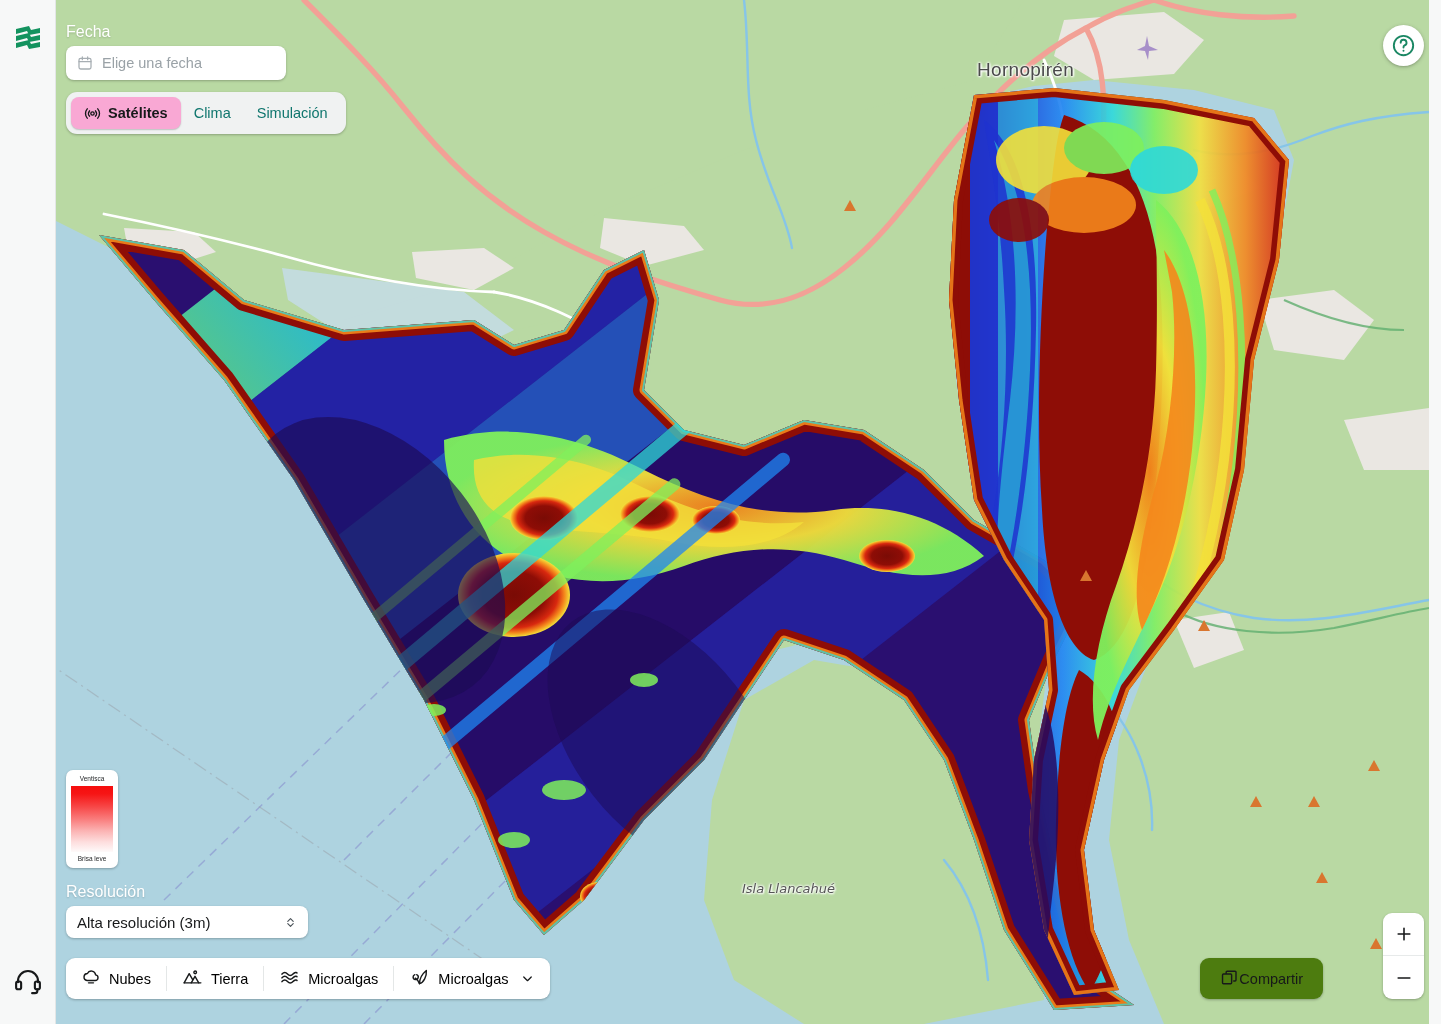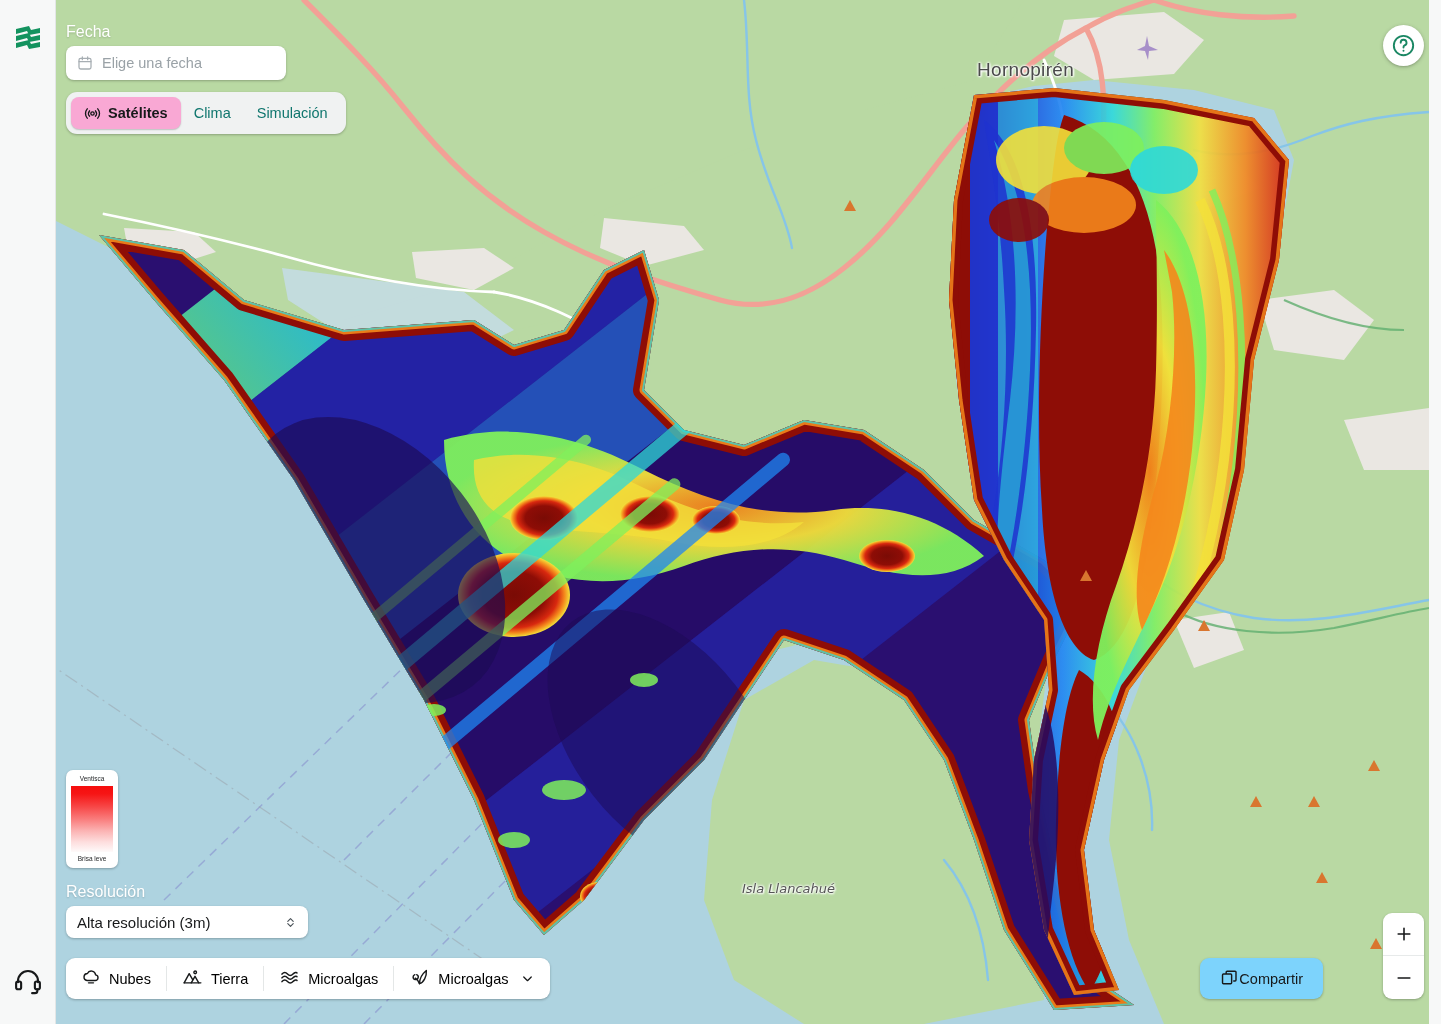--- a/index.html
+++ b/index.html
@@ -151,21 +151,21 @@
     width: 41px; height: 41px; border-radius: 50%;
     background: #fff; z-index: 40;
     display: flex; align-items: center; justify-content: center;
     cursor: pointer;
     box-shadow: 0 1px 4px rgba(0,0,0,.20), 0 1px 2px rgba(0,0,0,.12);
   }
 
   
   #share-btn {
     position: absolute; right: 118px; top: 958px;
-    height: 41px; background: #7dd3fc; border-radius: 9px;
+    height: 41px; background: #4d7c0f; border-radius: 9px;
     display: flex; align-items: center; 
     padding: 0 20px; z-index: 40; cursor: pointer;
     font-size: 14.5px; color: #17191a;
     box-shadow: 0 1px 3px rgba(0,0,0,.18), 0 1px 2px rgba(0,0,0,.10);
   }
   #zoom-controls {
     position: absolute; right: 17px; top: 913px;
     width: 41px; background: #fff; border-radius: 9px;
     z-index: 40; overflow: hidden;
     box-shadow: 0 1px 3px rgba(0,0,0,.18), 0 1px 2px rgba(0,0,0,.10);

